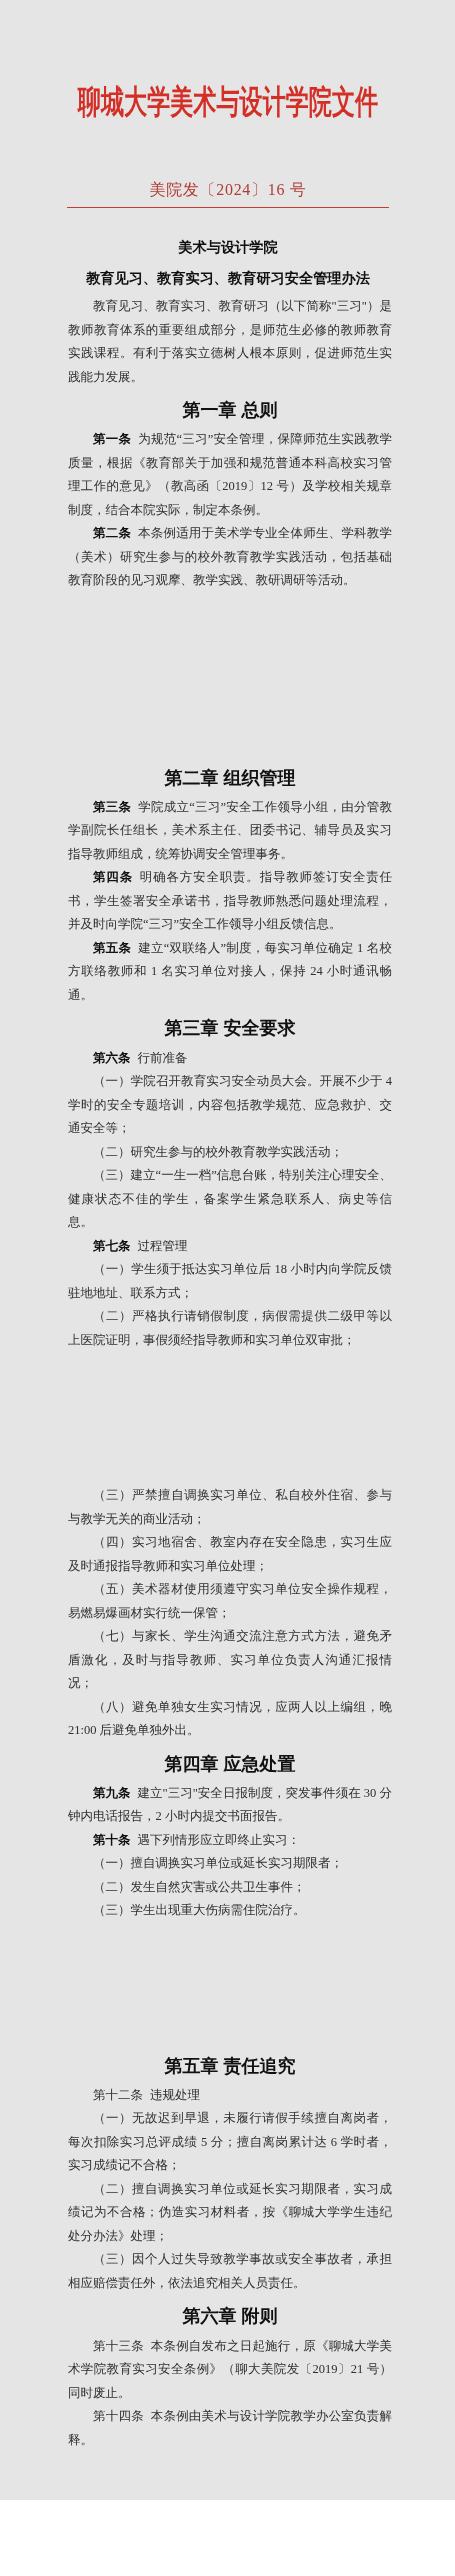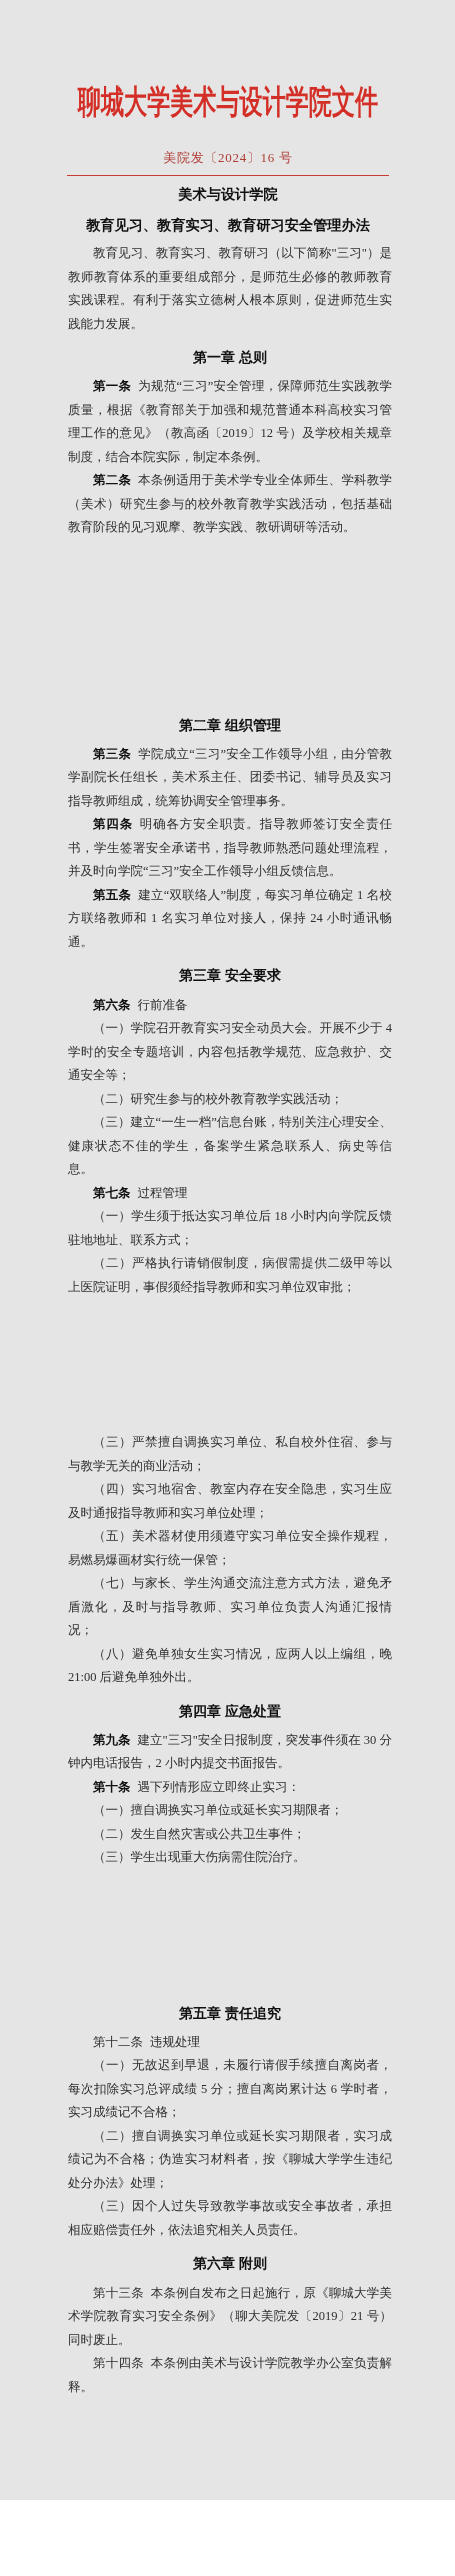--- a/index.html
+++ b/index.html
@@ -20,35 +20,35 @@
     text-align:center;
     font-family:"Liberation Serif","DejaVu Serif",serif;
     font-weight:bold;
     font-size:33px;
     white-space:nowrap;
     transform:scaleX(0.70);
     transform-origin:center;
     letter-spacing:0px;
   }
   .doc-number{
-    margin-top:28px;
+    margin-top:60px;
     text-align:center;
-    font-size:13px;
+    font-size:16px;
     line-height:17px;
     letter-spacing:0.7px;
   }
   .red-rule{
     margin:8.5px auto 0 auto;
     width:322px;
     height:0;
     border-top:1.4px solid #c63c31;
   }
   
   .main-title{
-    margin-top:8px;
+    margin-top:29px;
     text-align:center;
     font-family:"Liberation Sans","DejaVu Sans",sans-serif;
     font-weight:bold;
     font-size:14.2px;
     line-height:21.4px;
     color:#111;
   }
   .main-title.second{margin-top:10px;}
   
   .page{padding:0 64px 0 68px;}
@@ -58,21 +58,21 @@
     text-align:justify;
     text-indent:2em;
     color:#2f2f2f;
   }
   .intro{margin-top:5.7px;}
   .chapter{
     text-align:center;
     text-indent:0;
     font-family:"Liberation Sans","DejaVu Sans",sans-serif;
     font-weight:bold;
-    font-size:14px;
+    font-size:18px;
     color:#111;
     margin-top:10px;
     margin-bottom:5.7px;
   }
   .bold-label .label{
     font-family:"Liberation Sans","DejaVu Sans",sans-serif;
     font-weight:bold;
     color:#111;
     margin-right:0.55em;
   }

